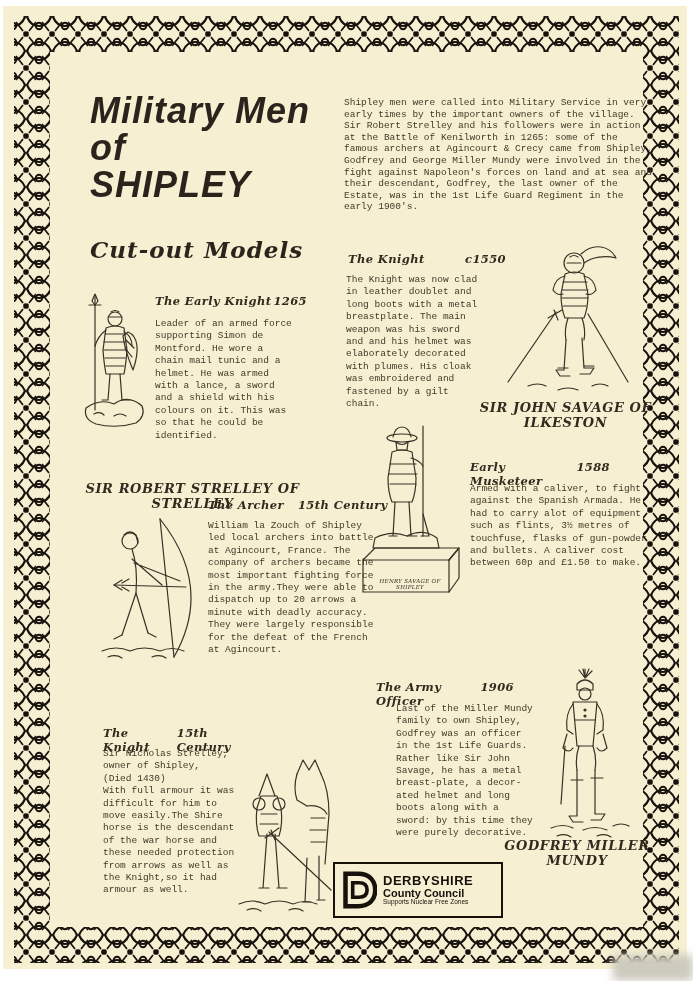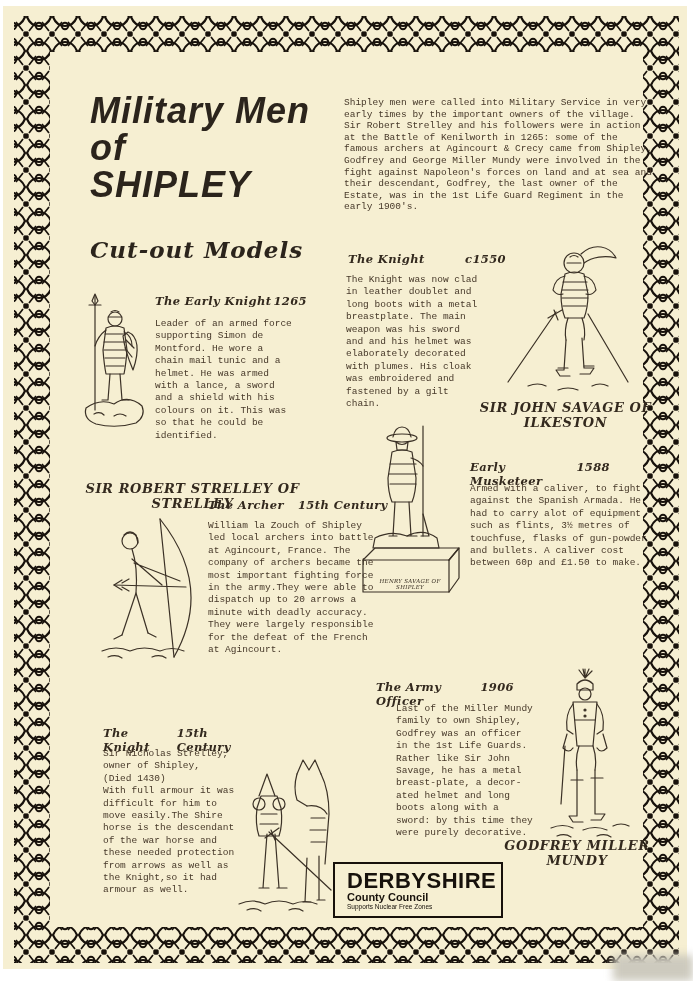--- a/index.html
+++ b/index.html
@@ -21,21 +21,21 @@
   .caption{font-family:"DejaVu Serif",serif;font-style:italic;font-weight:bold;
            font-size:13px;letter-spacing:.6px;color:#33291e;text-align:center;}
   .statue-label{font-family:"DejaVu Serif",serif;font-style:italic;font-size:5.5px;
                 color:#33291e;text-align:center;letter-spacing:.3px;}
   
   svg.sketch{stroke:#3b3126;fill:none;stroke-width:1.2;stroke-linecap:round;stroke-linejoin:round;}
   
   .logo-box{display:flex;align-items:center;gap:6px;border:2.5px solid #17110b;background:#f6efd2;
             padding:4px 8px 4px 6px;}
   .logo-text{font-family:"Liberation Sans",sans-serif;color:#17110b;line-height:1.05;}
-  .logo-name{font-weight:bold;font-size:22px;letter-spacing:.5px;}
+  .logo-name{font-weight:bold;font-size:13px;letter-spacing:.5px;}
   .logo-line2{font-weight:bold;font-size:11px;}
   .logo-line3{font-size:6.5px;}
   .smudge{position:absolute;right:0;bottom:0;width:80px;height:26px;background:#cdcabe;filter:blur(4px);}
 </style>
 </head>
 <body>
 
 <div id="page">
   <div id="paper"></div>
 

